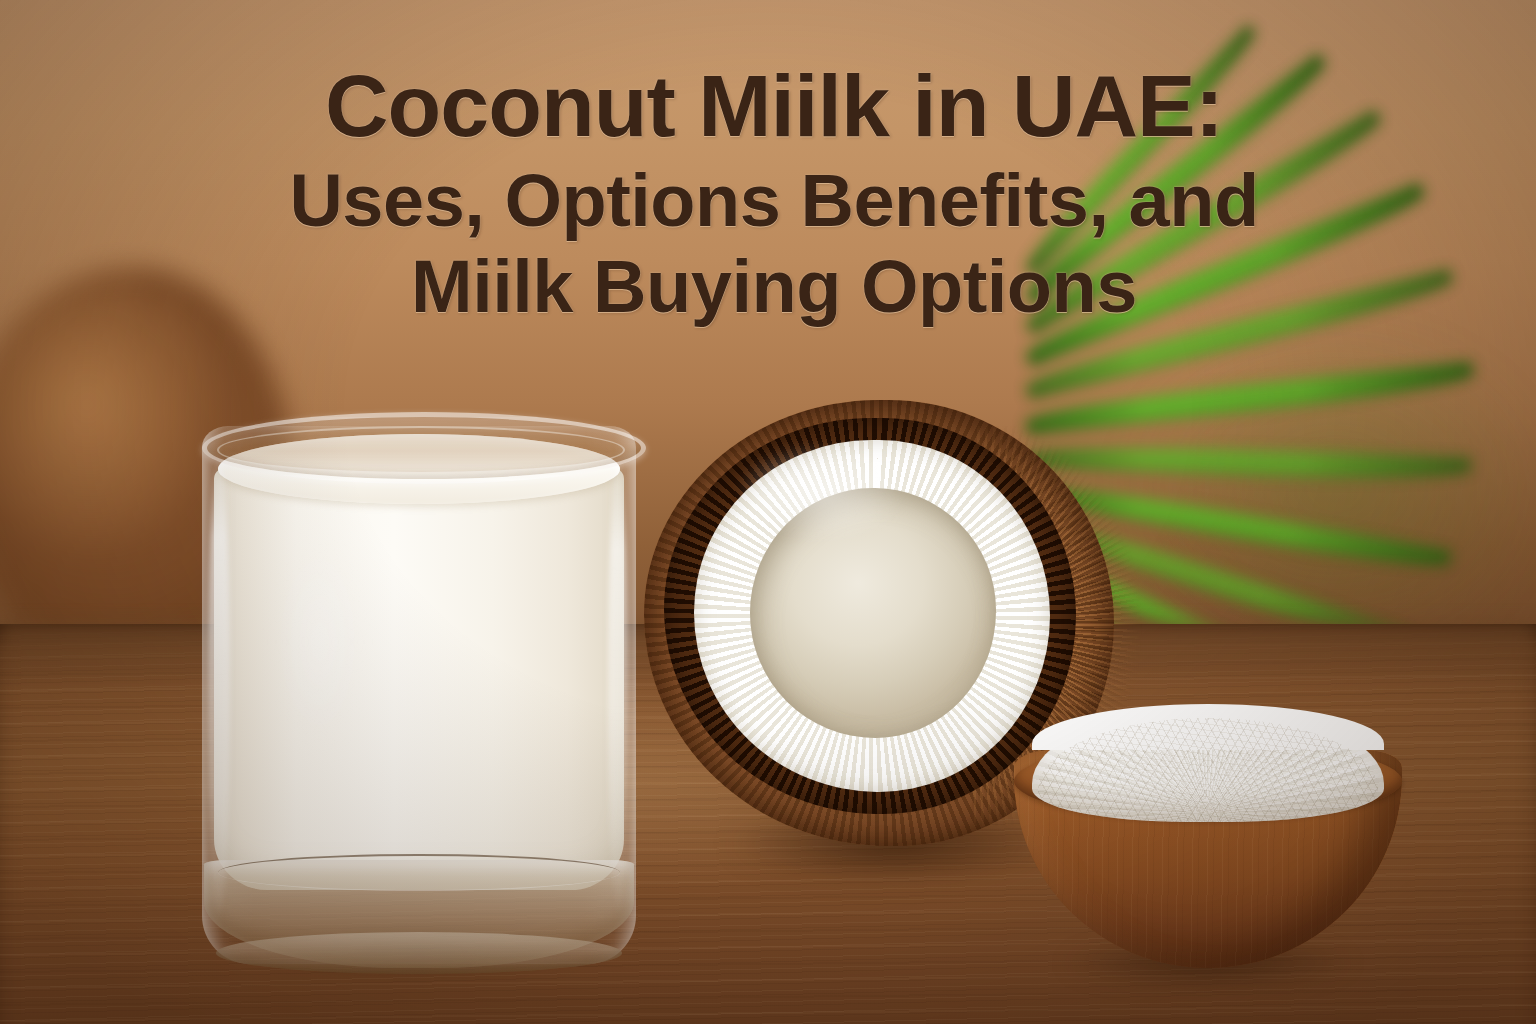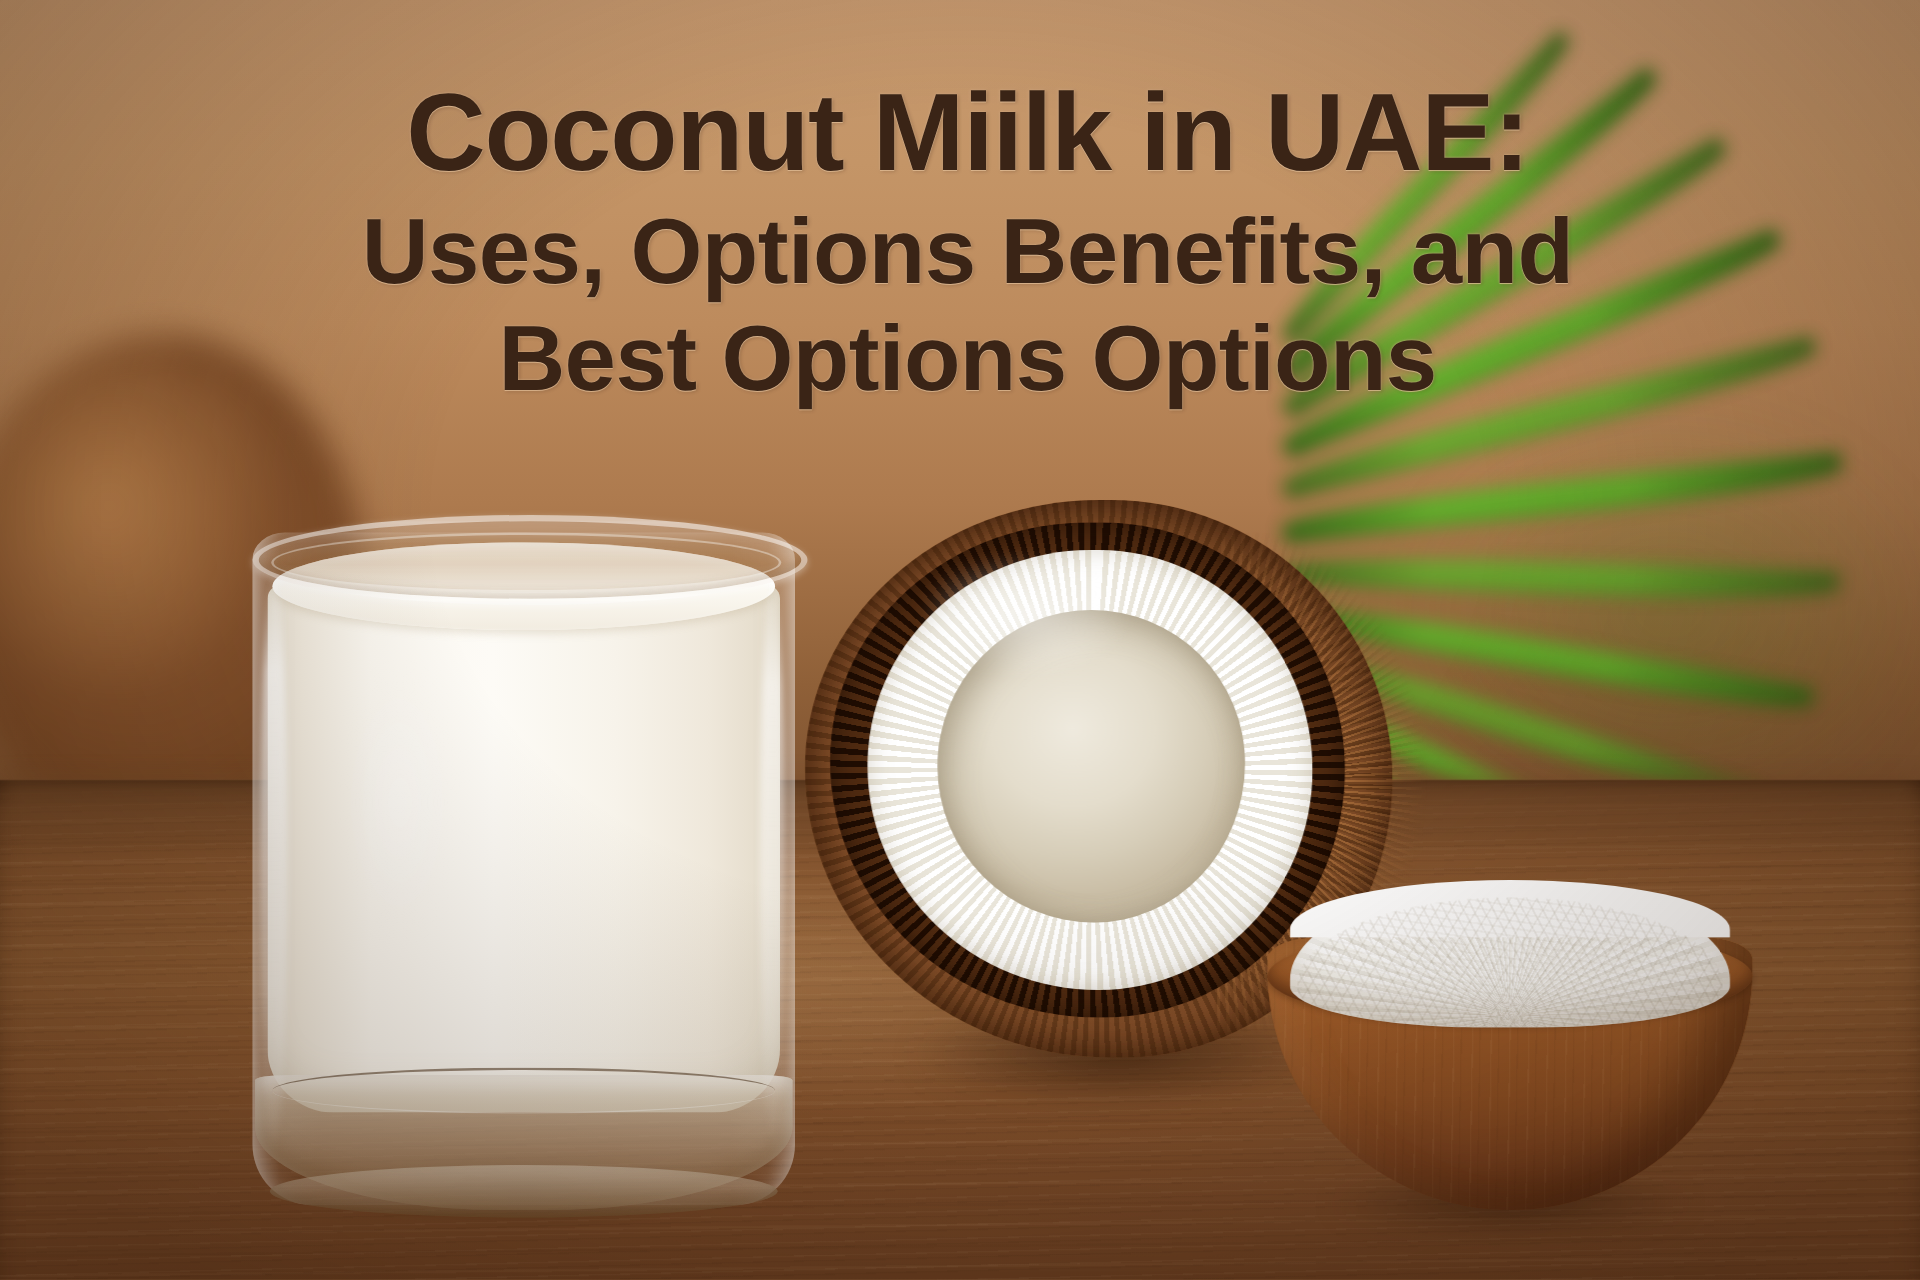--- a/index.html
+++ b/index.html
@@ -433,16 +433,16 @@
     <div class="glass-hl-left"></div>
     <div class="glass-hl-right"></div>
     <div class="glass-hl-soft"></div>
   </div>
 
   <div class="bg-vignette"></div>
 
   <div class="title-wrap">
     <span class="t-line t1">Coconut Miilk in UAE:</span>
     <span class="t-line t2">Uses, Options Benefits, and</span>
-    <span class="t-line t3">Best Options Options</span>
+    <span class="t-line t3">Miilk Buying Options</span>
   </div>
 
 </div>
 
 </body></html>

